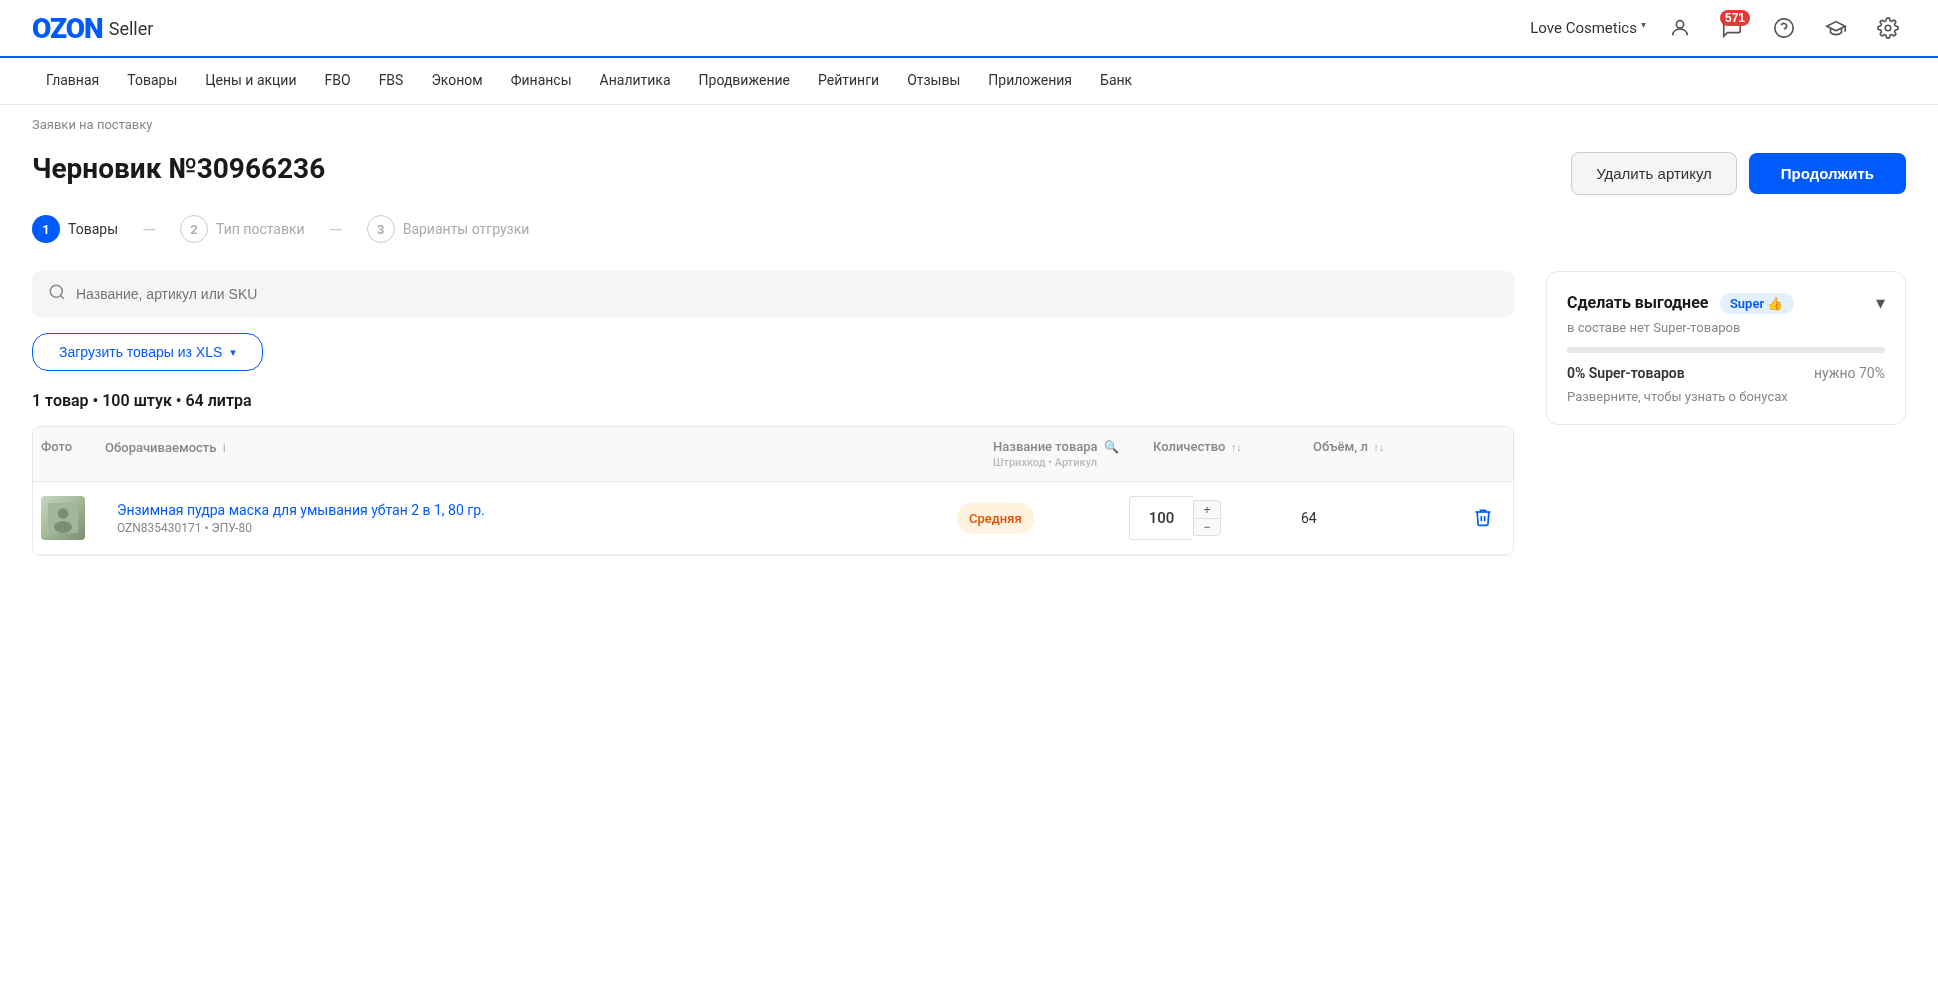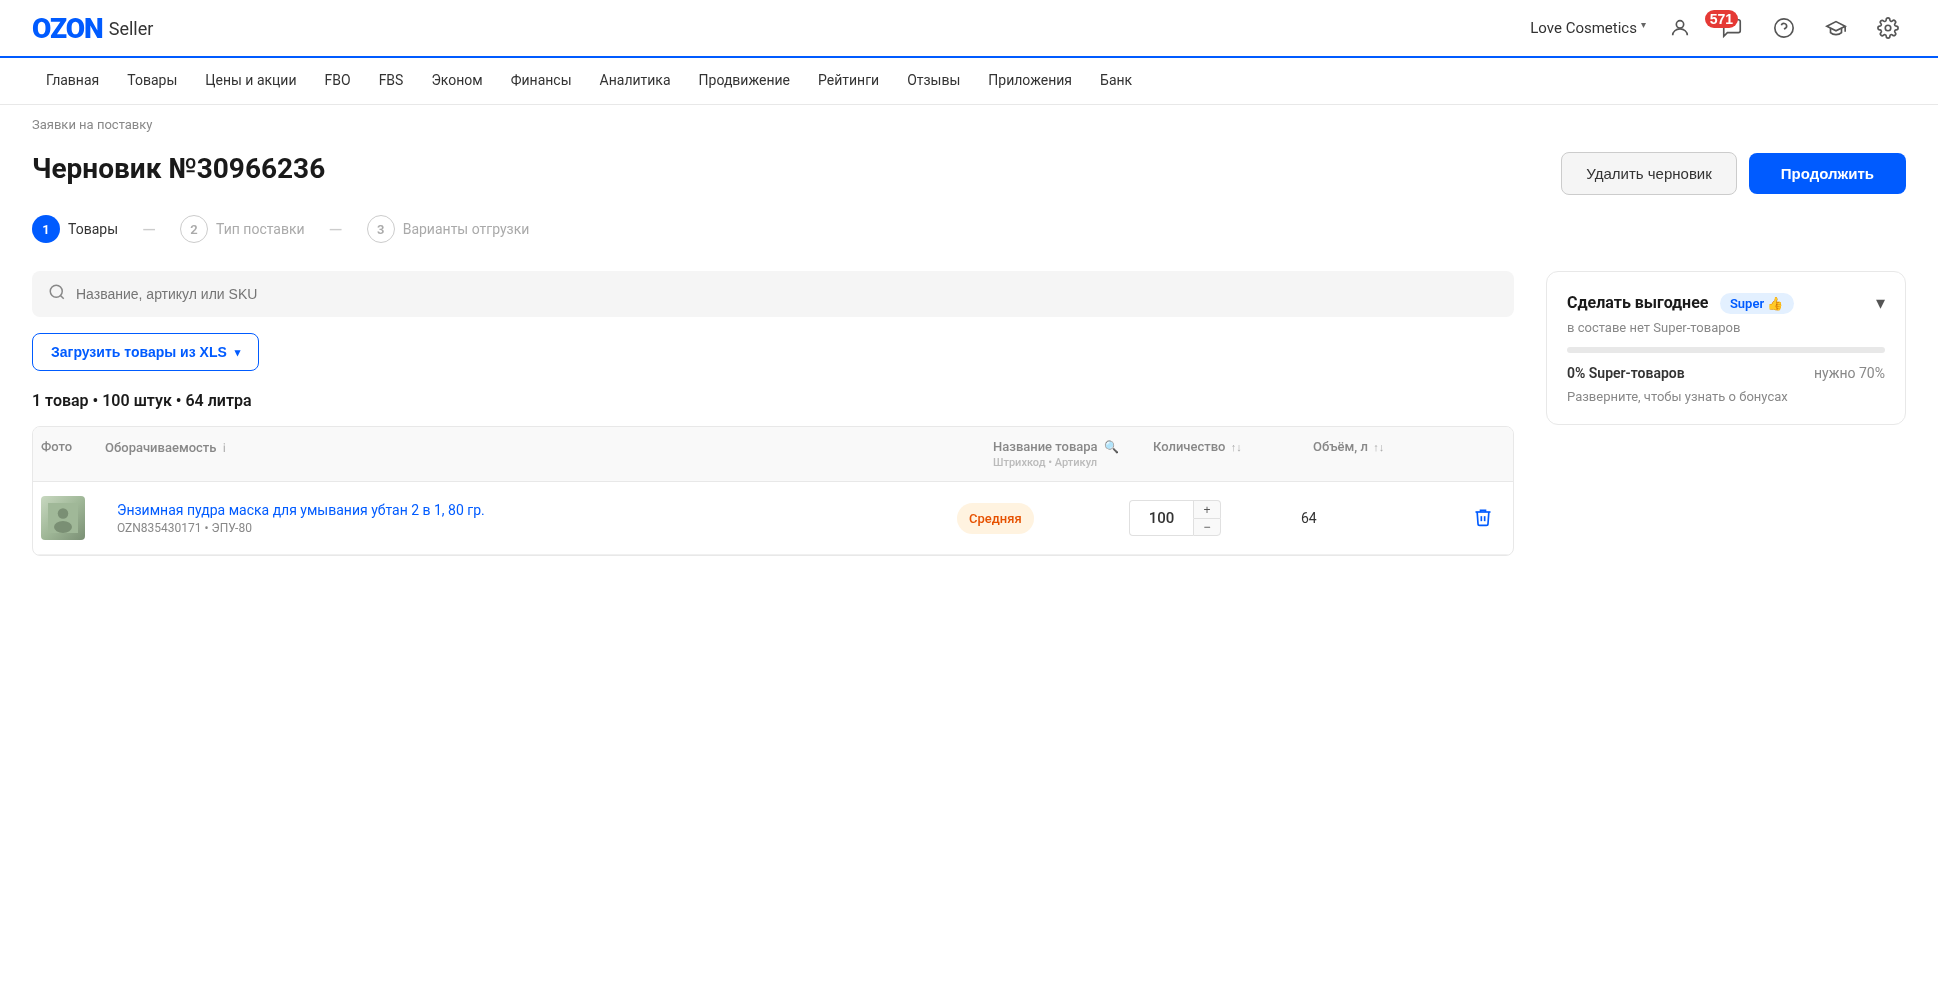--- a/index.html
+++ b/index.html
@@ -10,21 +10,21 @@
       display: flex; align-items: center; justify-content: space-between;
       padding: 10px 32px; border-bottom: 2px solid #005BFF;
     }
     .logo { display: flex; align-items: center; gap: 6px; }
     .logo-ozon { font-size: 28px; font-weight: 900; color: #005BFF; letter-spacing: -1px; }
     .logo-seller { font-size: 18px; color: #333; font-weight: 400; }
     .topbar-right { display: flex; align-items: center; gap: 16px; }
     .store-name { font-size: 15px; color: #333; cursor: pointer; display: flex; align-items: flex-start; gap: 4px; }
     .store-name .chevron { font-size: 10px; color: #666; }
     .icon-btn { width: 36px; height: 36px; border-radius: 50%; display: flex; align-items: center; justify-content: center; cursor: pointer; color: #555; font-size: 18px; position: relative; background: none; border: none; }
-    .notif-badge { position: absolute; top: 0; right: 12px; background: #e53935; color: #fff; font-size: 14px; font-weight: 700; border-radius: 10px; padding: 1px 5px; min-width: 20px; text-align: center; }
+    .notif-badge { position: absolute; top: 0; right: 0; background: #e53935; color: #fff; font-size: 12px; font-weight: 700; border-radius: 10px; padding: 1px 5px; min-width: 20px; text-align: center; }
 
     
     .nav { display: flex; align-items: center; gap: 0; padding: 0 32px; border-bottom: 1px solid #e8e8e8; }
     .nav-item { padding: 14px 14px; font-size: 14px; color: #333; cursor: pointer; white-space: nowrap; border-bottom: 2px solid transparent; }
 
     
     .breadcrumb { padding: 12px 32px 4px; font-size: 13px; color: #888; }
 
     
     .main { padding: 16px 32px 32px; }
@@ -47,41 +47,41 @@
     
     .content-grid { display: grid; grid-template-columns: 1fr 360px; gap: 32px; align-items: start; }
 
     
     .left-panel {}
     .section-title { font-size: 18px; font-weight: 700; margin-bottom: 16px; }
     .search-box { display: flex; align-items: center; gap: 10px; background: #f5f5f5; border-radius: 8px; padding: 12px 16px; margin-bottom: 16px; }
     .search-box input { border: none; background: transparent; font-size: 14px; outline: none; flex: 1; color: #a21caf; }
     .search-icon { color: #888; font-size: 16px; }
 
-    .upload-btn { display: flex; align-items: center; gap: 8px; border: 1.5px solid #005BFF; border-radius: 8px; padding: 10px 18px; color: #005BFF; font-size: 14px; font-weight: 700; background: #fff; cursor: pointer; }
+    .upload-btn { display: flex; align-items: center; gap: 8px; border: 1.5px solid #005BFF; border-radius: 16px; padding: 10px 26px; color: #005BFF; font-size: 14px; font-weight: 400; background: #fff; cursor: pointer; }
     .upload-btn .chevron { font-size: 11px; }
 
     .summary-text { font-size: 16px; font-weight: 600; margin: 20px 0 16px; color: #1a1a1a; }
 
     
     .table-wrapper { border: 1px solid #e8e8e8; border-radius: 8px; overflow: hidden; }
     .table-header { display: grid; grid-template-columns: 64px 1fr 160px 160px 160px 48px; background: #f9f9f9; border-bottom: 1px solid #e8e8e8; }
     .th { padding: 12px 8px; font-size: 13px; color: #888; font-weight: 500; }
     .th-sub { font-size: 11px; color: #bbb; margin-top: 2px; }
 
     .table-row { display: grid; grid-template-columns: 64px 1fr 160px 160px 160px 48px; border-bottom: 1px solid #f0f0f0; align-items: center; gap: 12px; }
     .td { padding: 14px 8px; font-size: 14px; color: #333; }
     .product-img-placeholder { width: 44px; height: 44px; background: linear-gradient(135deg, #c8d8c0 0%, #a0b898 50%, #7a8f74 100%); border-radius: 4px; display: flex; align-items: center; justify-content: center; font-size: 20px; }
     .product-link { color: #005BFF; font-size: 14px; text-decoration: none; font-weight: 400; }
     .product-sub { font-size: 12px; color: #888; margin-top: 3px; }
     .badge-srednya { background: #fff3e0; color: #e65100; padding: 8px 12px; border-radius: 16px; font-size: 13px; font-weight: 500; display: inline-block; }
 
     
     .stepper { display: flex; align-items: center; gap: 0; }
-    .stepper-val { width: 64px; height: 36px; border: 1px solid #e0e0e0; border-radius: 4px 0 0 4px; display: flex; align-items: center; justify-content: center; font-size: 15px; font-weight: 500; background: #fff; border-right: none; }
+    .stepper-val { width: 64px; height: 44px; border: 1px solid #e0e0e0; border-radius: 4px 0 0 4px; display: flex; align-items: center; justify-content: center; font-size: 15px; font-weight: 500; background: #fff; border-right: none; }
     .stepper-btns { display: flex; flex-direction: column; }
     .stepper-btn { width: 28px; height: 18px; border: 1px solid #e0e0e0; background: #f9f9f9; display: flex; align-items: center; justify-content: center; cursor: pointer; font-size: 12px; color: #555; }
     .stepper-btn:first-child { border-radius: 0 4px 0 0; border-bottom: none; }
     .stepper-btn:last-child { border-radius: 0 0 4px 0; }
 
     
     .right-panel { border: 1px solid #e8e8e8; border-radius: 12px; padding: 20px; }
     .right-panel-header { display: flex; align-items: center; justify-content: space-between; margin-bottom: 6px; }
     .right-panel-title { font-size: 16px; font-weight: 700; color: #1a1a1a; }
     .super-badge { background: #e3f0ff; color: #005BFF; padding: 3px 10px; border-radius: 12px; font-size: 13px; font-weight: 600; margin-left: 8px; display: inline-flex; align-items: center; gap: 4px; }
@@ -156,21 +156,21 @@
   <span class="nav-item">Банк</span>
 </nav>
 
 <div class="breadcrumb">Заявки на поставку</div>
 
 <div class="main">
 
   <div class="page-header">
     <h1 class="page-title">Черновик №30966236</h1>
     <div class="header-actions">
-      <button class="btn-secondary">Удалить черновик</button>
+      <button class="btn-secondary">Удалить артикул</button>
       <button class="btn-primary">Продолжить</button>
     </div>
   </div>
 
   <div class="steps">
     <div class="step">
       <div class="step-num active">1</div>
       <span class="step-label">Товары</span>
     </div>
     <span class="step-sep">—</span>

